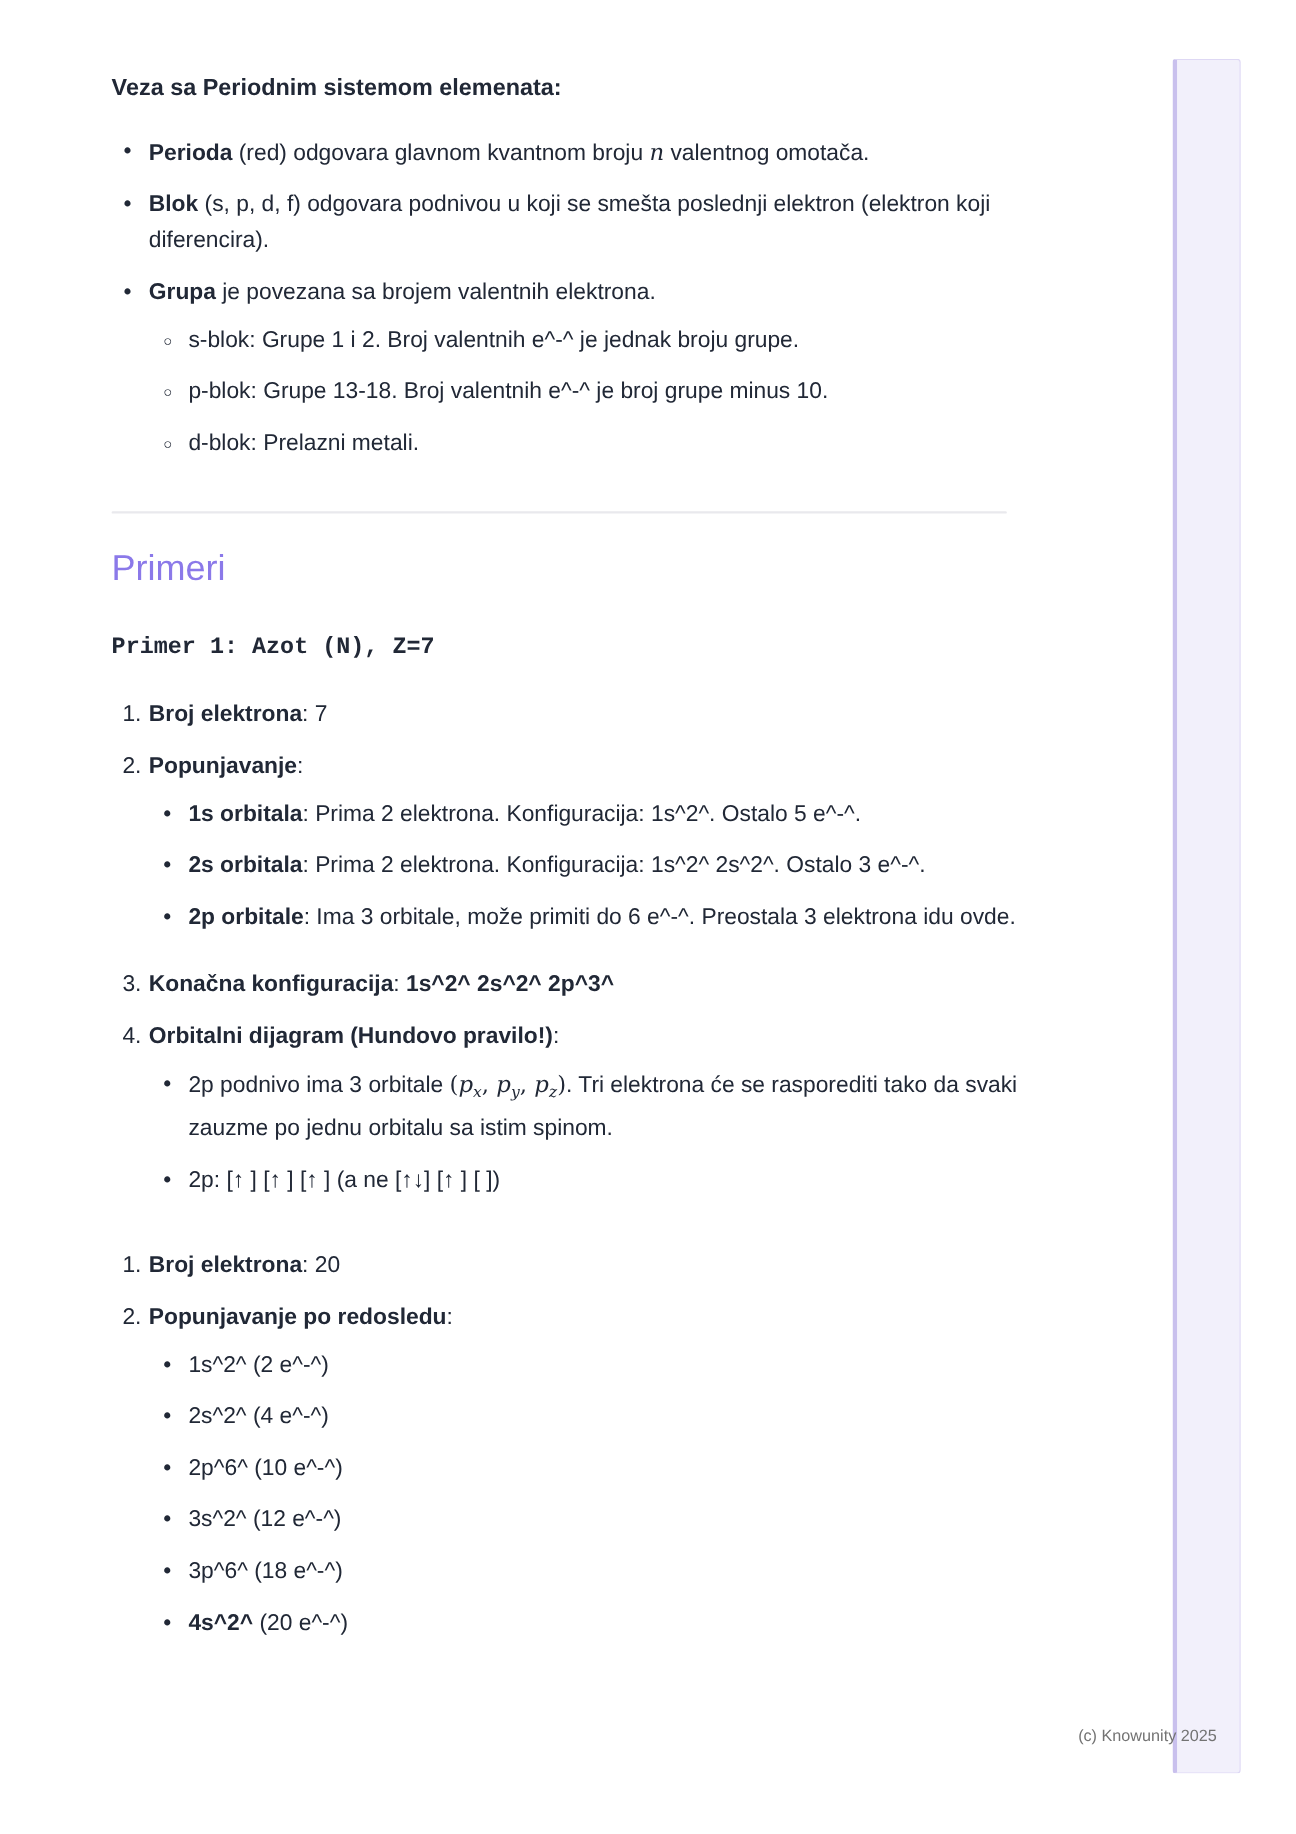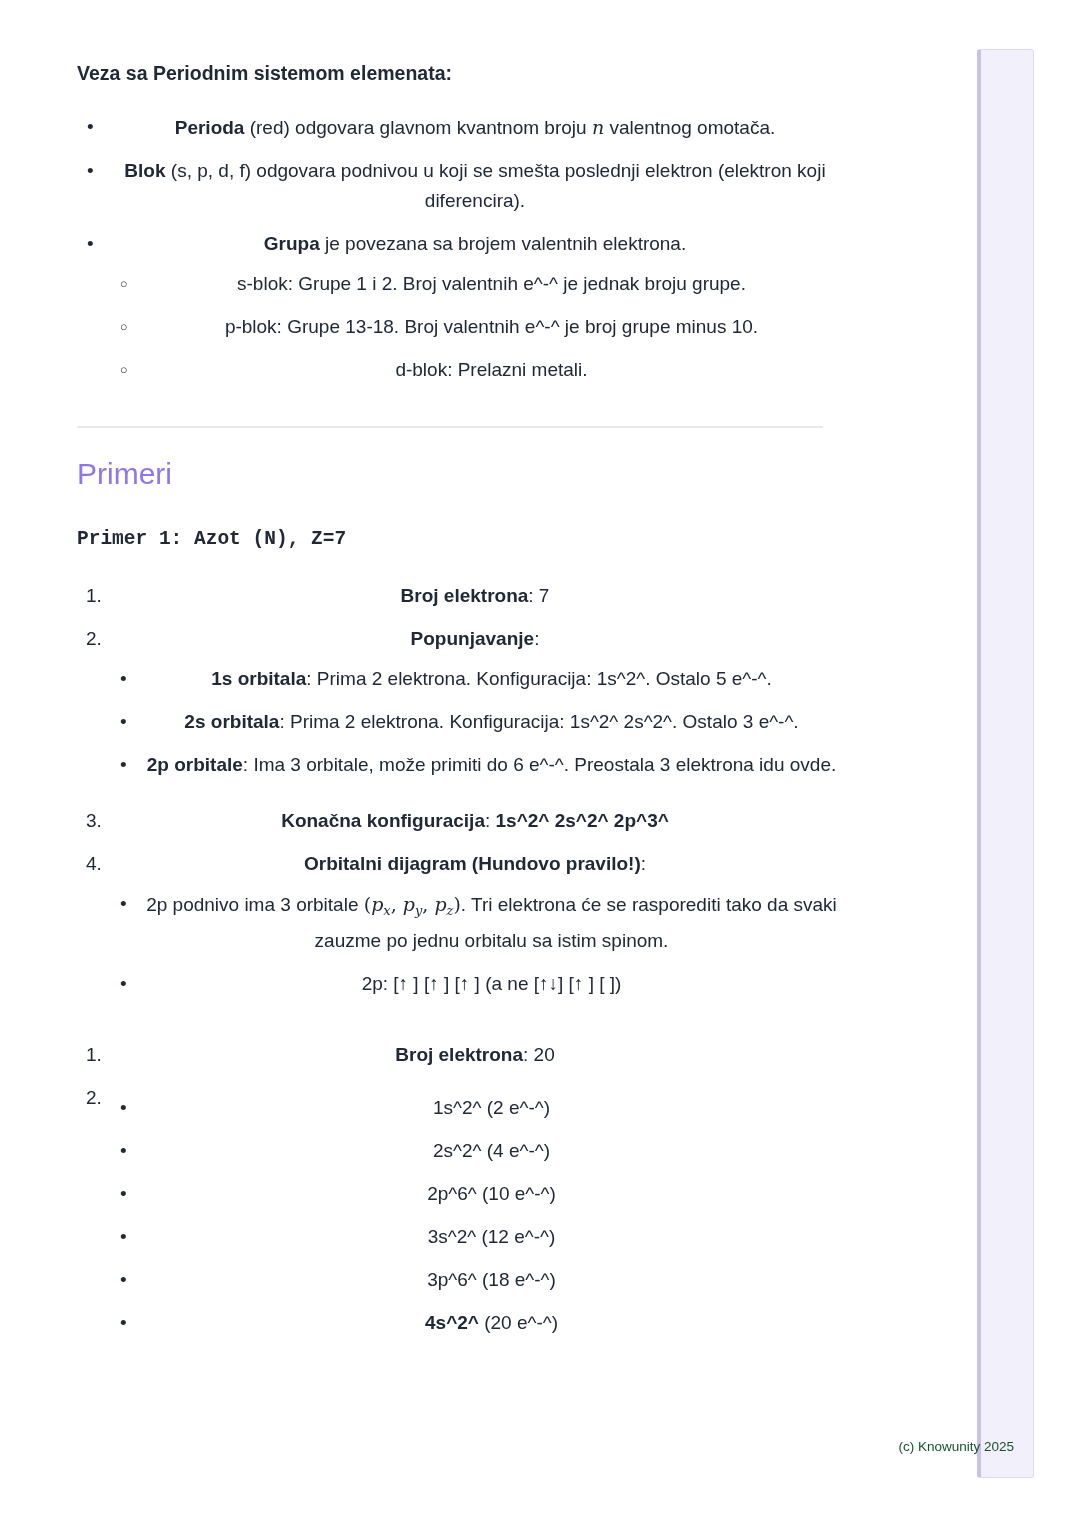--- a/index.html
+++ b/index.html
@@ -7,21 +7,21 @@
     position: relative;
     width: 1080px;
     height: 1528px;
     background: #ffffff;
     font-family: "Liberation Sans", sans-serif;
     color: #212836;
     overflow: hidden;
   }
   .content {
     position: absolute;
-    left: 77px;
+    left: 93px;
     top: 58px;
     width: 765px;
     font-size: 19px;
   }
   .doc-h3 {
     font-size: 19.5px;
     font-weight: 700;
     line-height: 30px;
     margin: 0;
     color: #212836;
@@ -49,21 +49,21 @@
   .marker {
     flex: none;
     width: 31px;
     padding-left: 10px;
     box-sizing: border-box;
     line-height: 30px;
     color: #212836;
   }
   .marker.num { padding-left: 9px; }
   .li-body { flex: 1; min-width: 0; }
-  .li-text { line-height: 30px; text-align: center; }
+  .li-text { line-height: 30px; }
   .sublist { margin-top: 10px; }
   .sublist .marker { width: 33px; padding-left: 12px; }
   .marker.circle { font-size: 12.5px; }
   .marker.disc { font-size: 19px; }
   .rb { font-weight: 700; }
   .ri { }
   .rm { font-family: "DejaVu Serif", serif; }
   .rmi { font-family: "DejaVu Serif", serif; font-style: italic; }
   .rsub {
     font-family: "DejaVu Serif", serif;
@@ -82,21 +82,21 @@
     border-left: 4px solid #c9c0ed;
     border-radius: 3px;
     box-sizing: border-box;
     z-index: 1;
   }
   .footer {
     position: absolute;
     top: 1437px;
     right: 66px;
     font-size: 13.5px;
-    color: #14532d;
+    color: #737373;
     z-index: 2;
     line-height: 20px;
   }
 </style>
 </head>
 <body>
 
 <div class="page">
   <div class="strip"></div>
 
@@ -213,20 +213,21 @@
     <div id="primer2-list">
         <div class="li">
           <span class="marker num">1.</span>
           <div class="li-body">
             <div class="li-text"><span class="rb">Broj elektrona</span><span>: 20</span></div>
           </div>
         </div>
         <div class="li">
           <span class="marker num">2.</span>
           <div class="li-body">
+            <div class="li-text"><span class="rb">Popunjavanje po redosledu</span><span>:</span></div>
             <div class="sublist">
               <div class="li">
                 <span class="marker disc">•</span>
                 <div class="li-body">
                   <div class="li-text"><span>1s^2^ (2 e^-^)</span></div>
                 </div>
               </div>
               <div class="li">
                 <span class="marker disc">•</span>
                 <div class="li-body">

